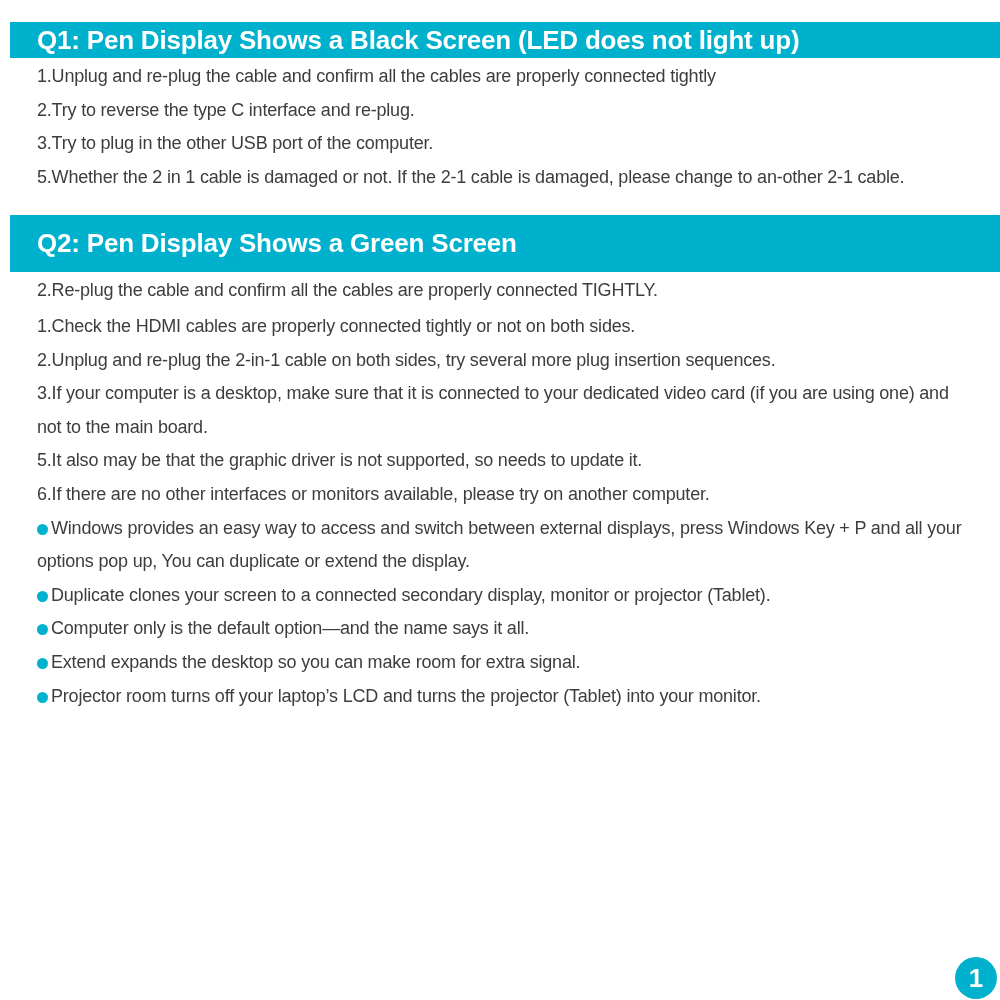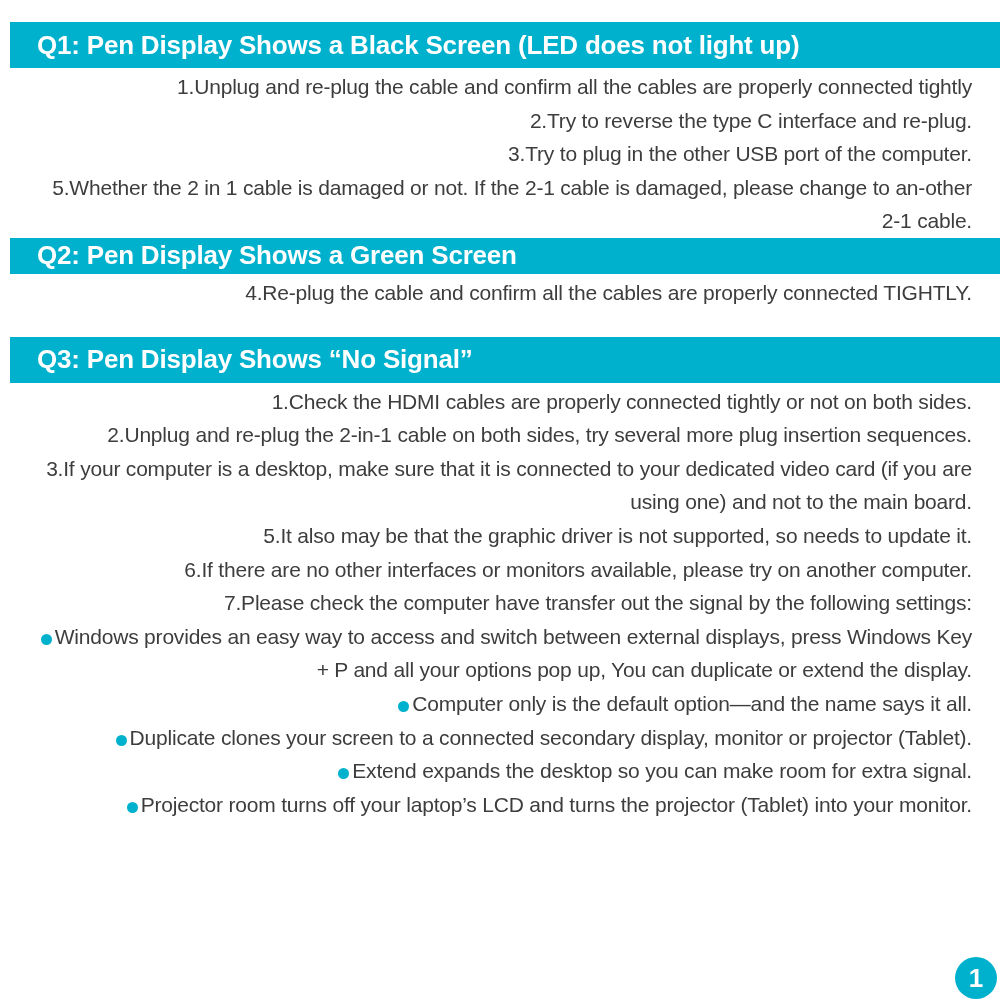--- a/index.html
+++ b/index.html
@@ -22,29 +22,28 @@
     background:var(--accent);
     color:var(--header-text);
     font-weight:700;
     display:flex;
     align-items:center;
     padding-left:27px;
     white-space:nowrap;
     font-size:26px;
     letter-spacing:-0.2px;
   }
-  #bar-q1{margin-top:22px;height:46px;}
-  #bar-q2{height:36px;}
+  #bar-q1{margin-top:22px;height:36px;}
+  #bar-q2{margin-top:21px;height:57px;}
   #bar-q3{margin-top:27px;height:46px;}
   .section-body{
     padding:2px 28px 0 37px;
-    font-size:21px;
+    font-size:18px;
     line-height:33.6px;
     letter-spacing:-0.2px;
-    text-align:right;
   }
   .faq-item{margin:0;}
   .dot{
     display:inline-block;
     width:11px;height:11px;
     border-radius:50%;
     background:var(--accent);
     margin-right:3px;
     vertical-align:-1px;
   }
@@ -74,38 +73,34 @@
       <p class="faq-item"><span>3.Try to plug in the other USB port of the computer.</span></p>
       <p class="faq-item"><span>5.Whether the 2 in 1 cable is damaged or not. If the 2-1 cable is damaged, please change to an-other 2-1 cable.</span></p>
     </div>
   </section>
 
   <section>
     <header class="section-bar" id="bar-q2">
       <span>Q2: Pen Display Shows a Green Screen</span>
     </header>
     <div class="section-body">
-      <p class="faq-item"><span>4.Re-plug the cable and confirm all the cables are properly connected TIGHTLY.</span></p>
+      <p class="faq-item"><span>2.Re-plug the cable and confirm all the cables are properly connected TIGHTLY.</span></p>
     </div>
   </section>
 
   <section>
-    <header class="section-bar" id="bar-q3">
-      <span>Q3: Pen Display Shows “No Signal”</span>
-    </header>
     <div class="section-body">
       <p class="faq-item"><span>1.Check the HDMI cables are properly connected tightly or not on both sides.</span></p>
       <p class="faq-item"><span>2.Unplug and re-plug the 2-in-1 cable on both sides, try several more plug insertion sequences.</span></p>
       <p class="faq-item"><span>3.If your computer is a desktop, make sure that it is connected to your dedicated video card (if you are using one) and not to the main board.</span></p>
       <p class="faq-item"><span>5.It also may be that the graphic driver is not supported, so needs to update it.</span></p>
       <p class="faq-item"><span>6.If there are no other interfaces or monitors available, please try on another computer.</span></p>
-      <p class="faq-item"><span>7.Please check the computer have transfer out the signal by the following settings:</span></p>
       <p class="faq-item"><span class="dot"></span><span>Windows provides an easy way to access and switch between external displays, press Windows Key + P and all your options pop up, You can duplicate or extend the display.</span></p>
+      <p class="faq-item"><span class="dot"></span><span>Duplicate clones your screen to a connected secondary display, monitor or projector (Tablet).</span></p>
       <p class="faq-item"><span class="dot"></span><span>Computer only is the default option—and the name says it all.</span></p>
-      <p class="faq-item"><span class="dot"></span><span>Duplicate clones your screen to a connected secondary display, monitor or projector (Tablet).</span></p>
       <p class="faq-item"><span class="dot"></span><span>Extend expands the desktop so you can make room for extra signal.</span></p>
       <p class="faq-item"><span class="dot"></span><span>Projector room turns off your laptop’s LCD and turns the projector (Tablet) into your monitor.</span></p>
     </div>
   </section>
 
   <div class="page-badge">1</div>
 
 </div>
 
 </body></html>

